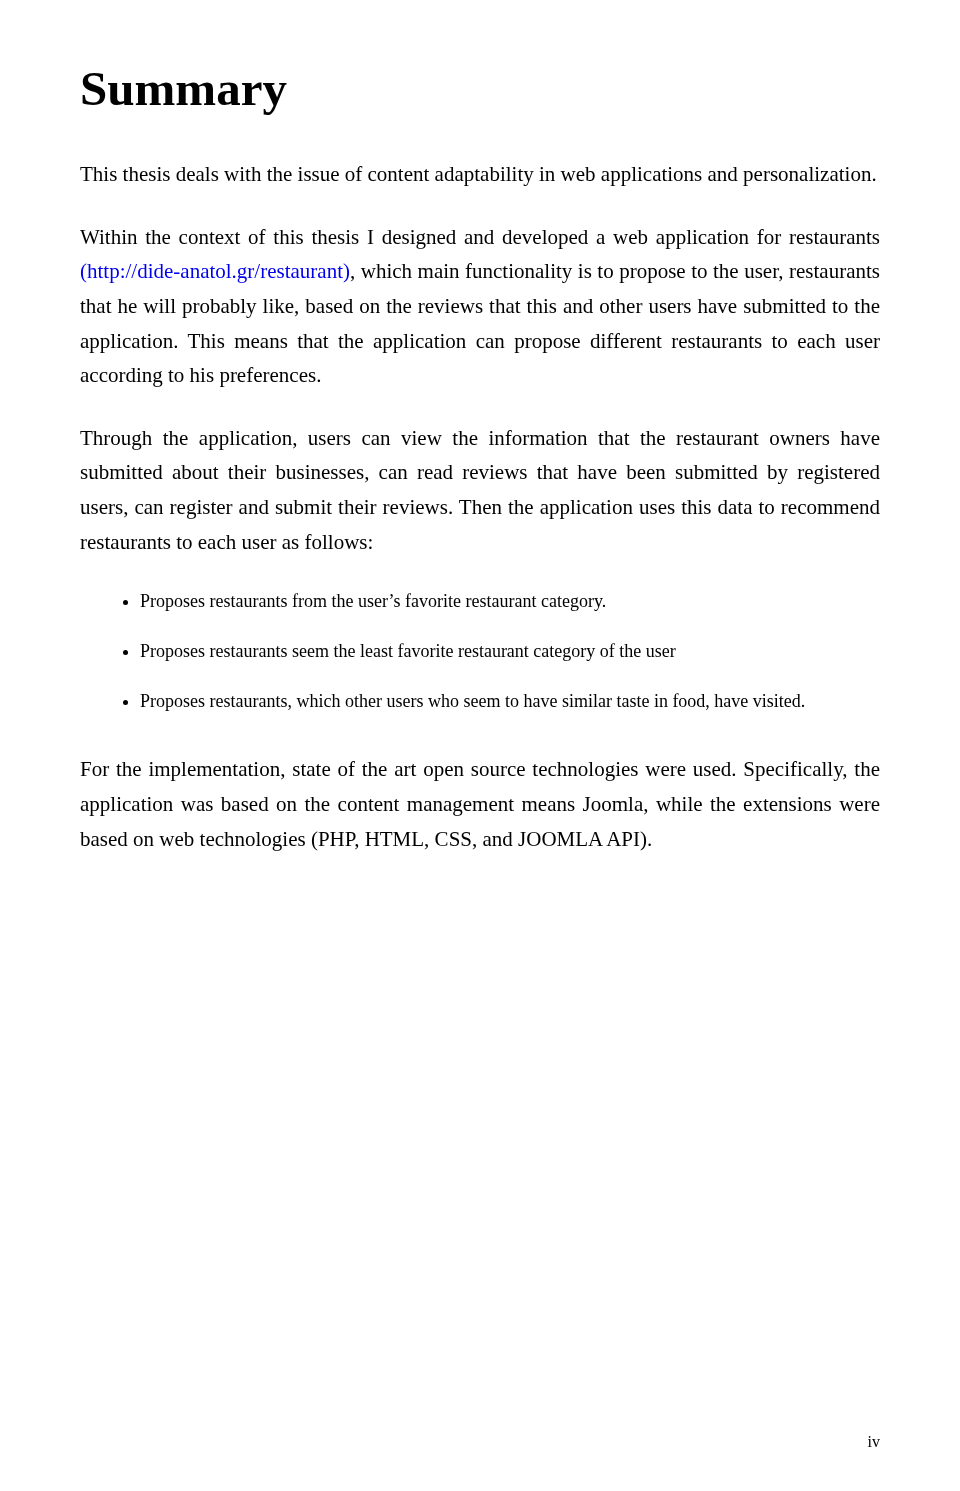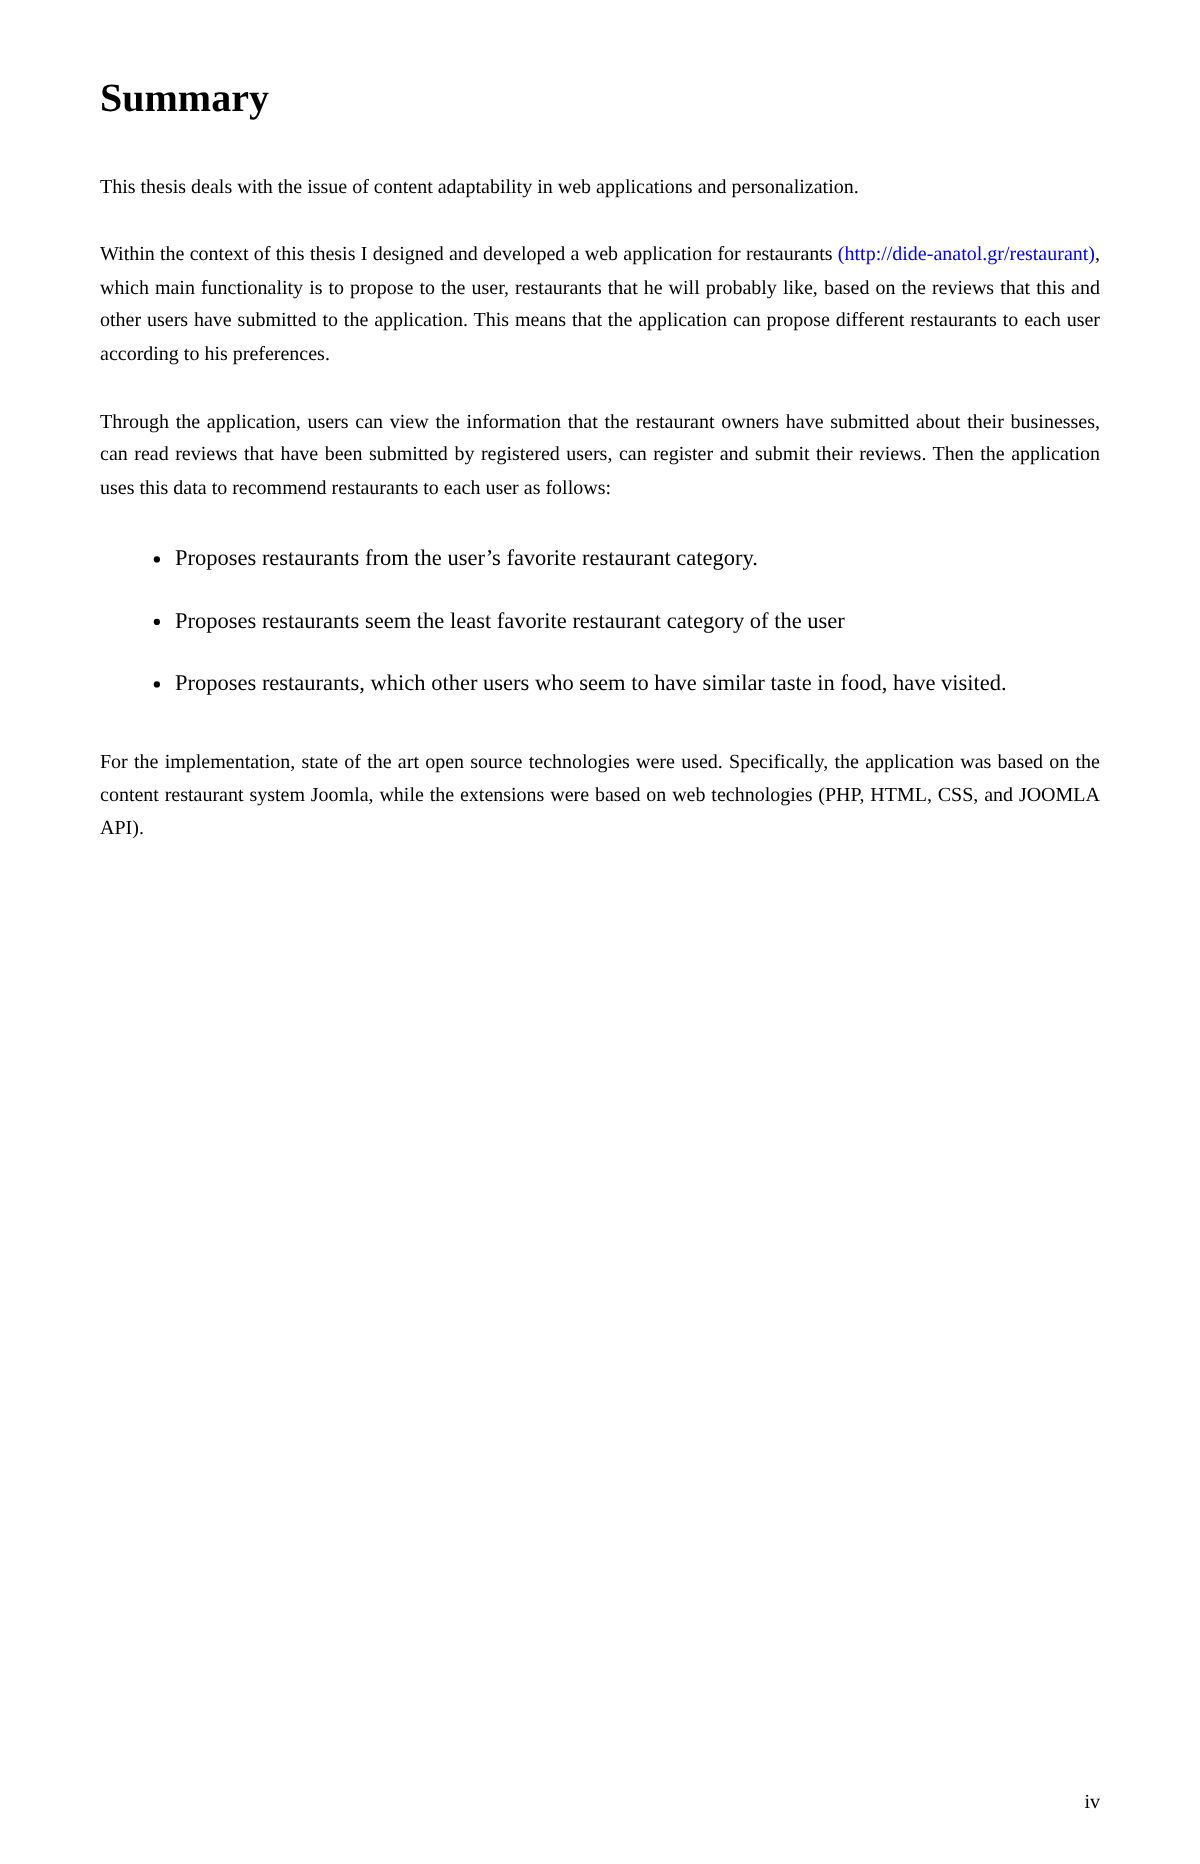--- a/index.html
+++ b/index.html
@@ -17,28 +17,28 @@
       position: relative;
     }
 
     .page {
       padding: 60px 80px 80px 80px;
       min-height: 1491px;
       position: relative;
     }
 
     h1.summary-title {
-      font-size: 32px;
+      font-size: 49px;
       font-weight: bold;
       margin-bottom: 40px;
       font-family: "Times New Roman", Times, serif;
     }
 
     .content-block {
-      font-size: 16px;
+      font-size: 21px;
       line-height: 1.65;
       text-align: justify;
       margin-bottom: 28px;
       font-family: "Times New Roman", Times, serif;
     }
 
     .content-block a, .link-text {
       color: #0000EE;
       text-decoration: none;
     }
@@ -86,18 +86,18 @@
     </li>
     <li>
       <span>Proposes restaurants seem the least favorite restaurant category of the user</span>
     </li>
     <li>
       <span>Proposes restaurants, which other users who seem to have similar taste in food, have visited.</span>
     </li>
   </ul>
 
 
-  <p class="content-block">For the implementation, state of the art open source technologies were used. Specifically, the application was based on the content restaurant system Joomla, while the extensions were based on web technologies (PHP, HTML, CSS, and JOOMLA API).</p>
+  <p class="content-block">For the implementation, state of the art open source technologies were used. Specifically, the application was based on the content management means Joomla, while the extensions were based on web technologies (PHP, HTML, CSS, and JOOMLA API).</p>
 
 
   <div class="page-number">iv</div>
 
 </div>
 
 </body></html>

